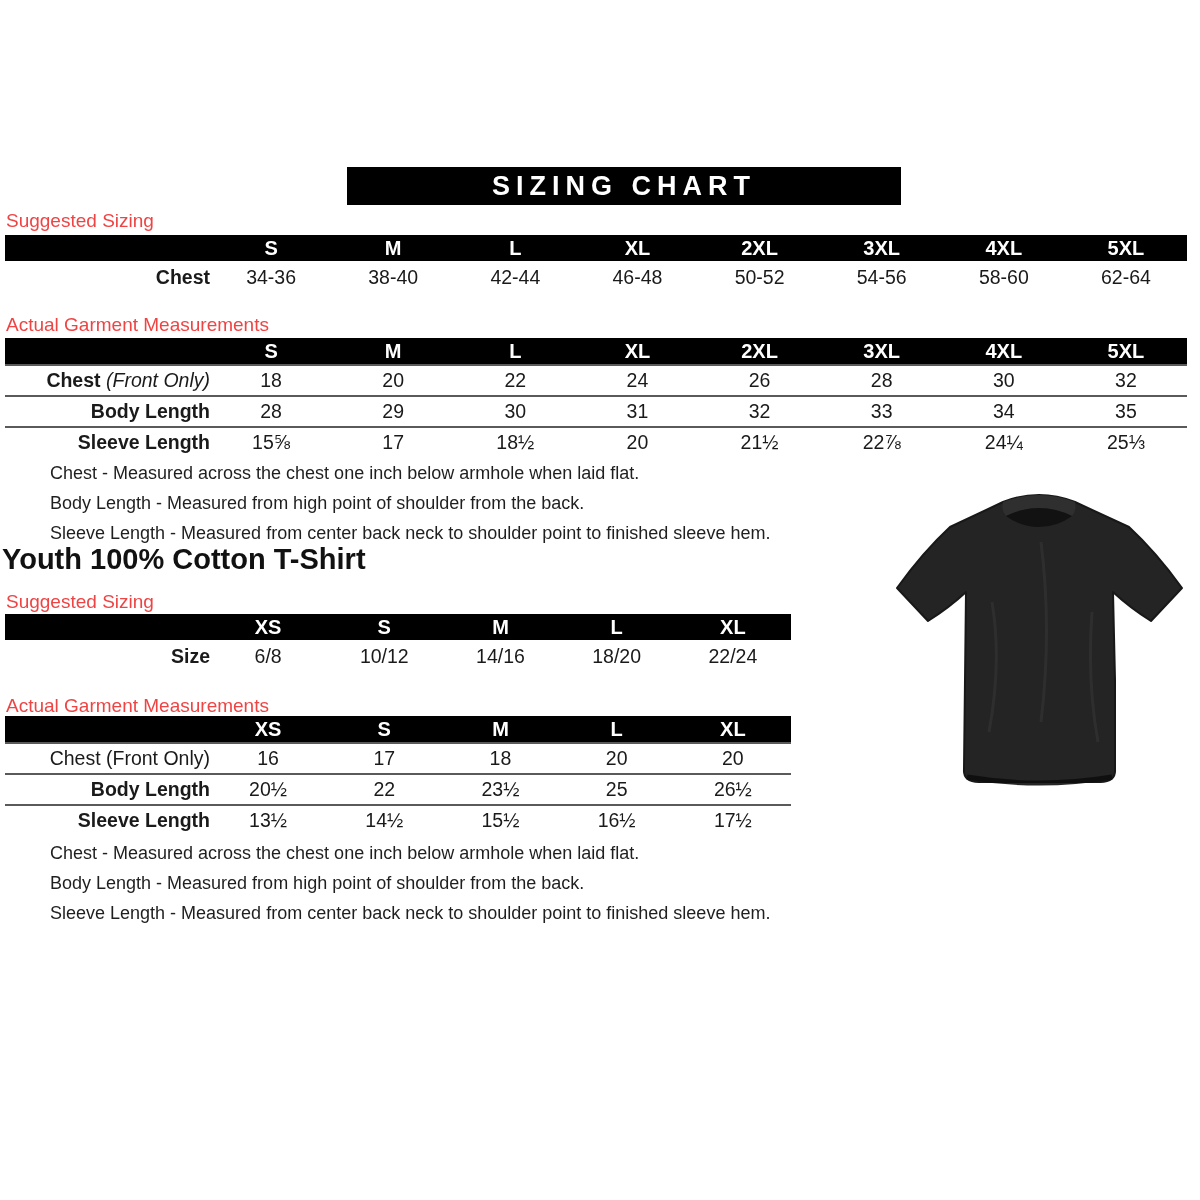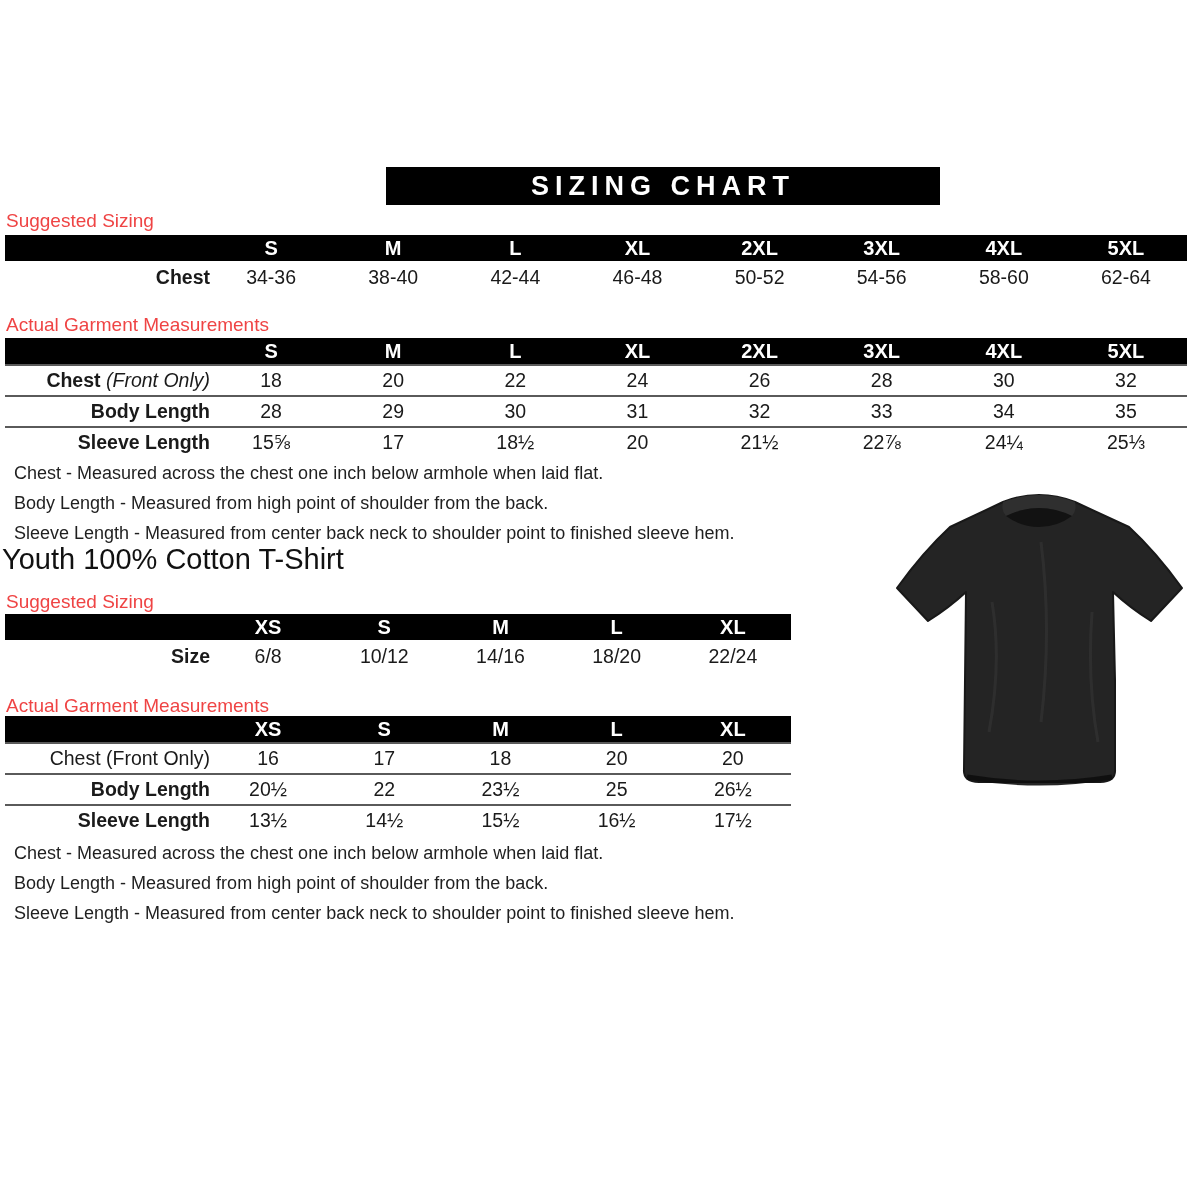--- a/index.html
+++ b/index.html
@@ -13,31 +13,31 @@
   }
   .abs{position:absolute;}
   .page-title{
     left:14px;top:161px;
     font-size:31px;font-weight:400;color:#111;
     white-space:nowrap;
   }
   .banner{
     left:347px;top:167px;width:554px;height:38px;
     background:#000;
-    display:flex;align-items:center;justify-content:center;margin-left:39px;
+    display:flex;align-items:center;justify-content:center;
   }
   .banner span{
     color:#fff;font-weight:700;font-size:27px;letter-spacing:6px;white-space:nowrap;
   }
   .section-label{
     left:6px;font-size:19px;color:#ef4444;white-space:nowrap;
   }
   .youth-title{
     left:2px;top:543px;
-    font-size:29px;font-weight:400;color:#111;white-space:nowrap;
+    font-size:29px;font-weight:700;color:#111;white-space:nowrap;
   }
   table.size-table{
     border-collapse:collapse;table-layout:fixed;
     position:absolute;left:5px;
   }
   table.w-adult{width:1182px;}
   table.w-youth{width:786px;}
   .size-table th{
     background:#000;color:#fff;
     font-size:20px;font-weight:700;
@@ -47,21 +47,21 @@
   .size-table td{
     font-size:19.5px;text-align:center;
     height:29px;padding:0;color:#1a1a1a;white-space:nowrap;
   }
   .size-table td.row-label{text-align:right;padding-left:9px;font-weight:700;}
   .size-table td.row-label .lbl-suffix{font-weight:400;font-style:italic;}
   .size-table td.row-label .lbl-regular{font-weight:400;}
   table.actual tbody tr{border-top:2px solid #5a5a5a;}
   table.suggested tbody td{height:32px;}
   .notes div{
-    font-size:18px;line-height:30px;color:#1f1f1f;white-space:nowrap;
+    font-size:18px;line-height:30px;color:#1f1f1f;white-space:nowrap;margin-left:36px;
   }
   .shirt{left:891px;top:480px;}
 </style>
 </head>
 <body>
 
 <div class="canvas">
 
 
   <div class="abs banner">

